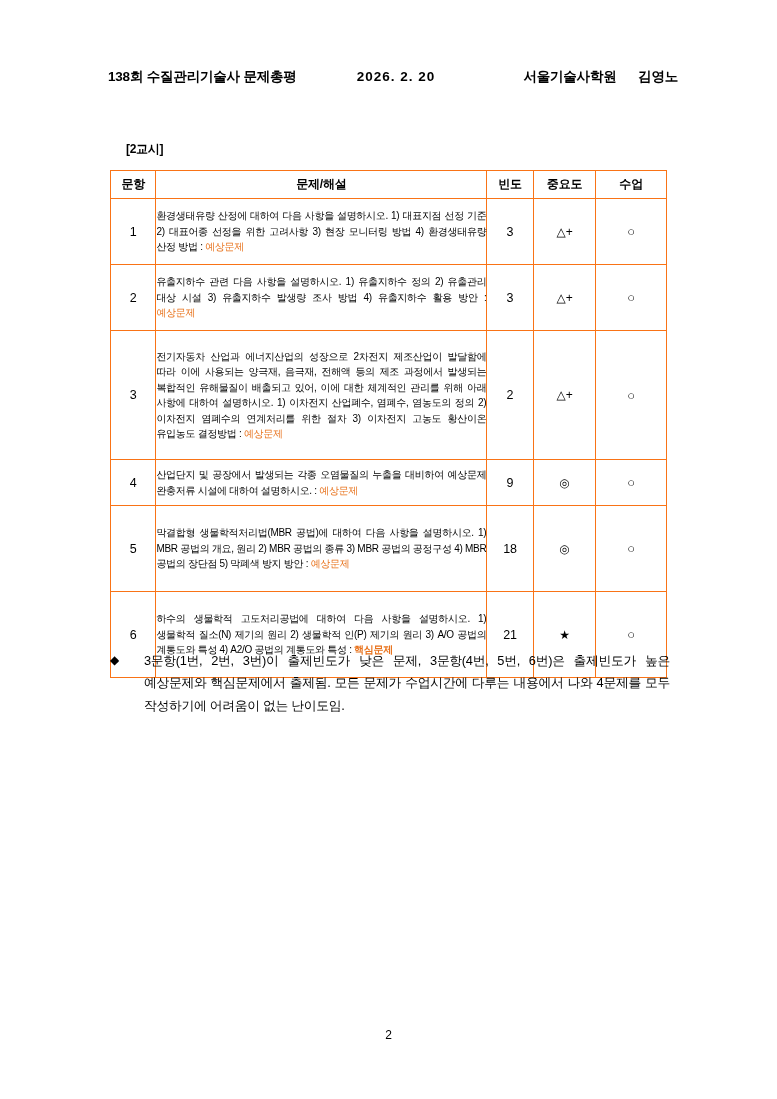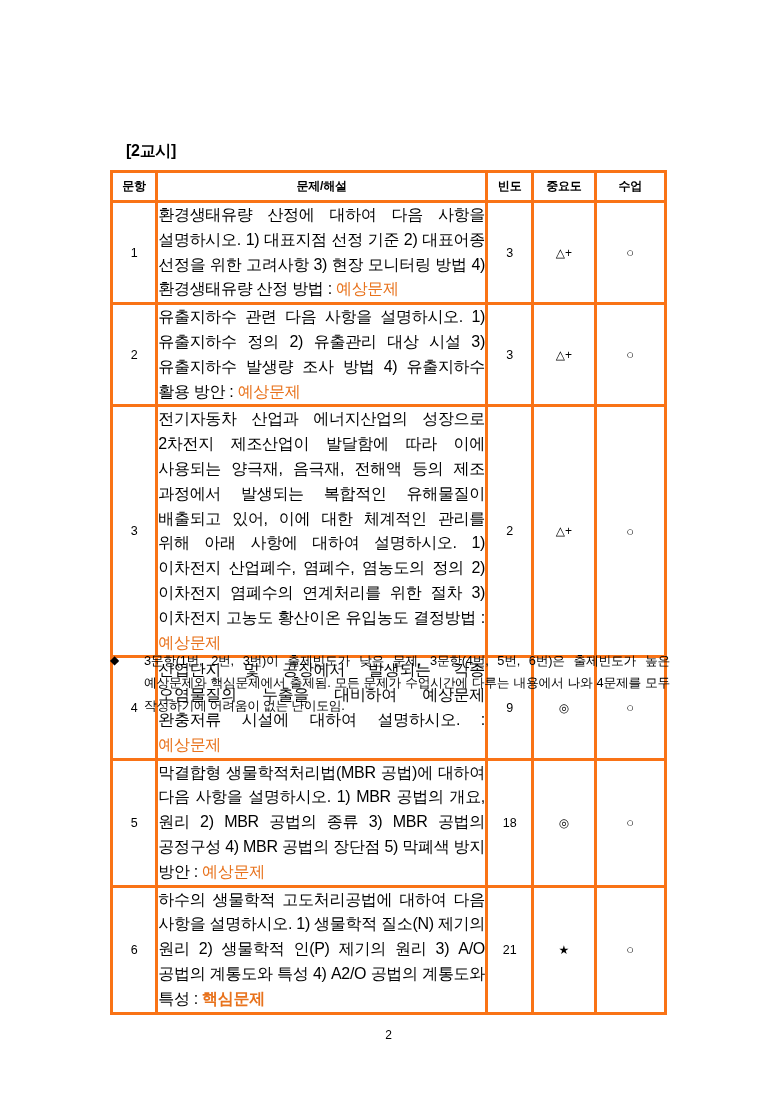--- a/index.html
+++ b/index.html
@@ -37,41 +37,41 @@
   .header .h-left { flex: 0 0 auto; }
   .header .h-mid  { margin-left: 60px; flex: 0 0 auto; letter-spacing: 1px;}
   .header .h-right { margin-left: auto; flex: 0 0 auto; }
   .header .h-right .name { margin-left: 18px; }
 
   
   .section-title {
     position: absolute;
     top: 141px;
     left: 108px;
-    font-size: 16px;
+    font-size: 12px;
     font-weight: bold;
     letter-spacing: -0.3px;
     padding-left: 18px;
   }
 
   
   .tbl-wrap {
     position: absolute;
     top: 170px;
     left: 110px;
     width: 557px;
   }
   table.qtable {
     border-collapse: collapse;
     width: 557px;
     table-layout: fixed;
   }
   table.qtable th,
   table.qtable td {
-    border: 3px solid #f97316;
+    border: 1px solid #f97316;
     padding: 0;
     vertical-align: middle;
   }
   table.qtable th {
     font-size: 12px;
     font-weight: bold;
     text-align: center;
     height: 27px;
     letter-spacing: -0.2px;
   }
@@ -79,21 +79,21 @@
   .col-q     { width: 328px; }
   .col-freq  { width: 46px; }
   .col-imp   { width: 62px; }
   .col-class { width: 70px; }
 
   td.c-no {
     text-align: center;
     font-size: 12.5px;
   }
   td.c-q {
-    font-size: 16px;
+    font-size: 10px;
     line-height: 1.55;
     text-align: justify;
     padding: 5px 7px 6px 7px;
     letter-spacing: -0.3px;
     word-break: keep-all;
   }
   td.c-freq {
     text-align: center;
     font-size: 12.5px;
   }
@@ -145,20 +145,28 @@
     width: 777px;
     text-align: center;
     font-size: 12px;
   }
 </style>
 </head>
 <body>
 
 <div class="page">
 
+  <div class="header">
+    <span class="h-left">138회 수질관리기술사 문제총평</span>
+    <span class="h-mid">2026. 2. 20</span>
+    <span class="h-right">
+      <span>서울기술사학원</span>
+      <span class="name">김영노</span>
+    </span>
+  </div>
 
   <div class="section-title">[2교시]</div>
 
   <div class="tbl-wrap">
     <table class="qtable">
       <colgroup>
         <col class="col-no">
         <col class="col-q">
         <col class="col-freq">
         <col class="col-imp">

